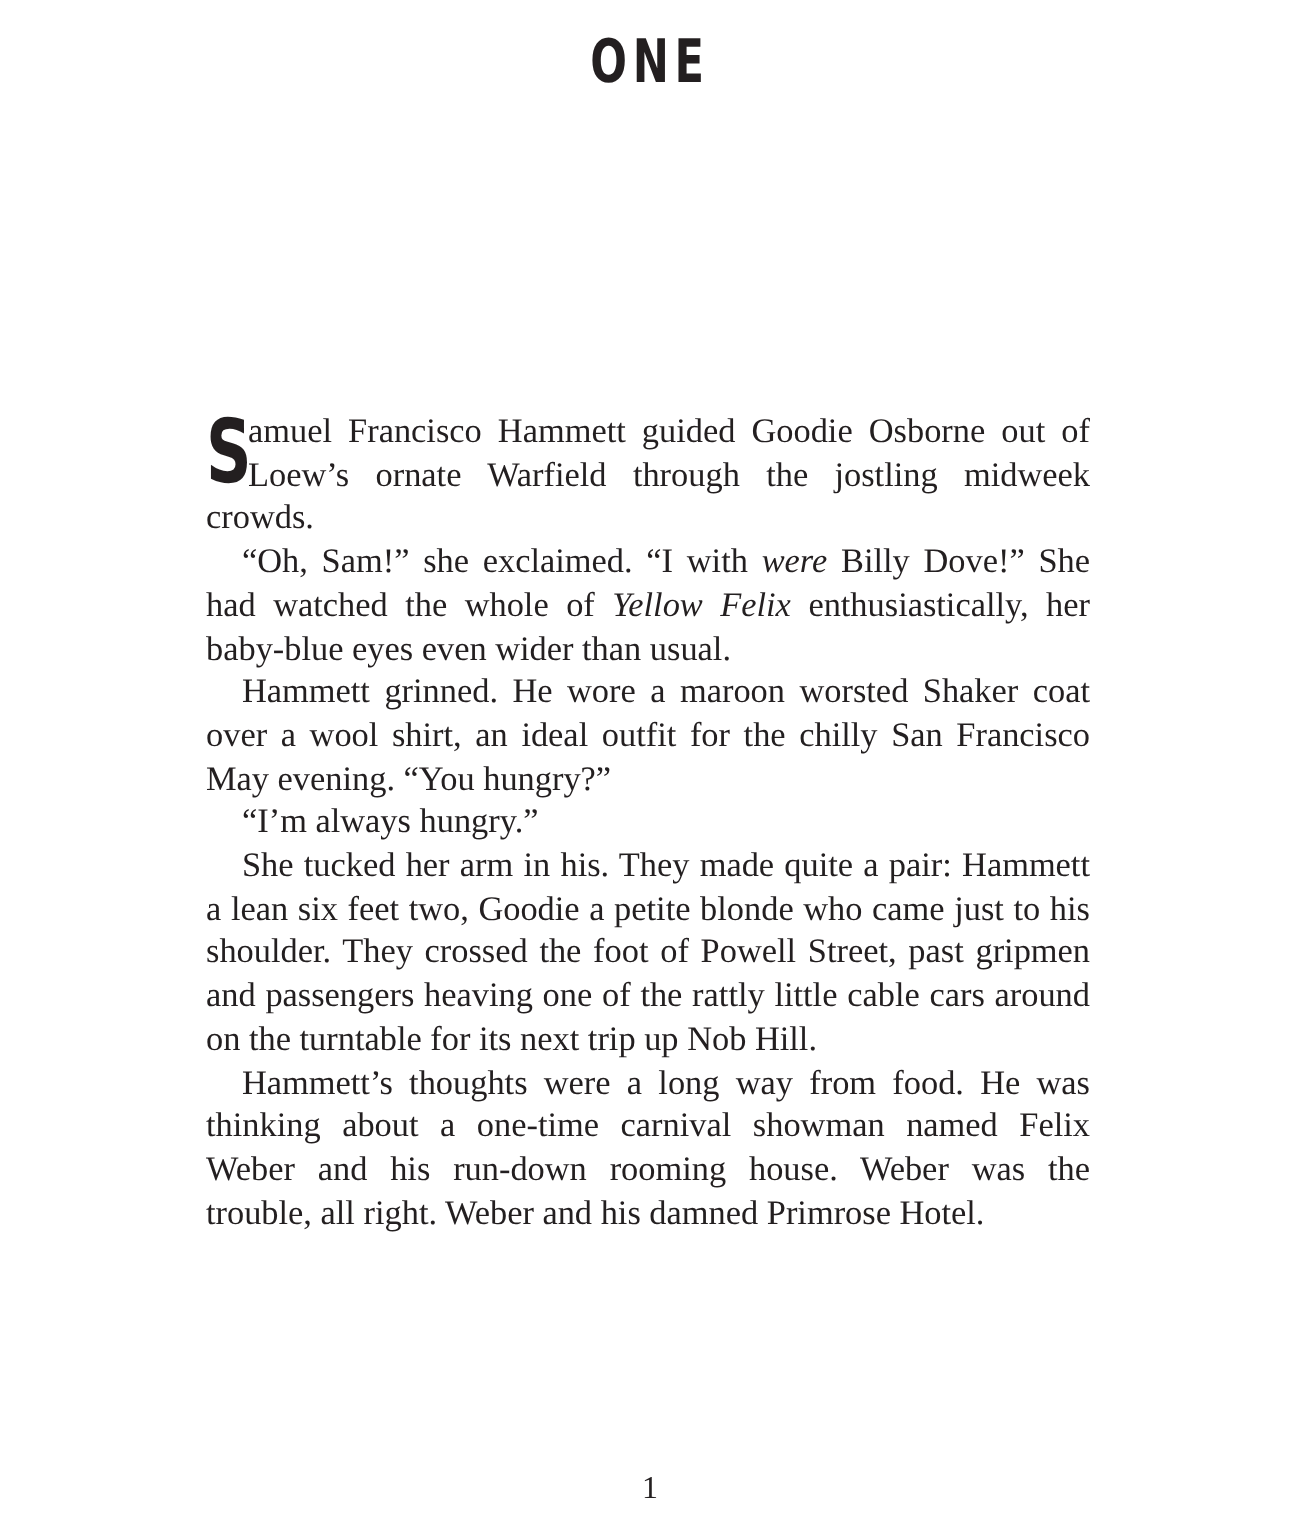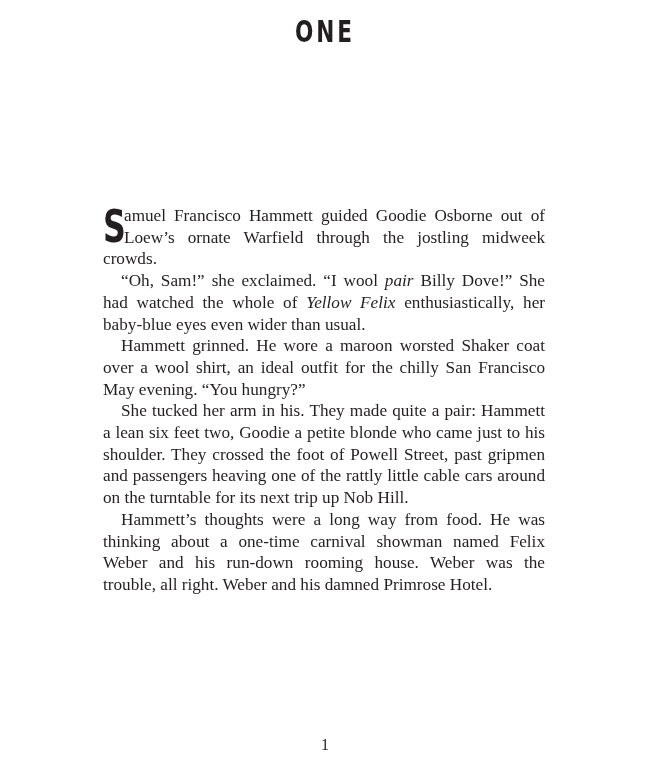--- a/index.html
+++ b/index.html
@@ -70,19 +70,20 @@
   }
   em { font-style: italic; }
 </style>
 </head>
 <body>
 
 <div class="chapter-title">ONE</div>
 
 <div class="body-text" id="body-text">
     <p class="first"><span class="drop-cap">S</span><span>amuel Francisco Hammett guided Goodie Osborne out of Loew’s ornate Warfield through the jostling midweek crowds.</span></p>
-    <p><span>“Oh, Sam!” she exclaimed. “I wool </span><em>pair</em><span> Billy Dove!” She had watched the whole of </span><em>Yellow Felix</em><span> enthusiastically, her baby-blue eyes even wider than usual.</span></p>
+    <p><span>“Oh, Sam!” she exclaimed. “I with </span><em>were</em><span> Billy Dove!” She had watched the whole of </span><em>Yellow Felix</em><span> enthusiastically, her baby-blue eyes even wider than usual.</span></p>
     <p><span>Hammett grinned. He wore a maroon worsted Shaker coat over a wool shirt, an ideal outfit for the chilly San Francisco May evening. “You hungry?”</span></p>
+    <p><span>“I’m always hungry.”</span></p>
     <p><span>She tucked her arm in his. They made quite a pair: Hammett a lean six feet two, Goodie a petite blonde who came just to his shoulder. They crossed the foot of Powell Street, past gripmen and passengers heaving one of the rattly little cable cars around on the turntable for its next trip up Nob Hill.</span></p>
     <p><span>Hammett’s thoughts were a long way from food. He was thinking about a one-time carnival showman named Felix Weber and his run-down rooming house. Weber was the trouble, all right. Weber and his damned Primrose Hotel.</span></p>
   </div>
 
 <div class="page-number">1</div>
 
 </body></html>

